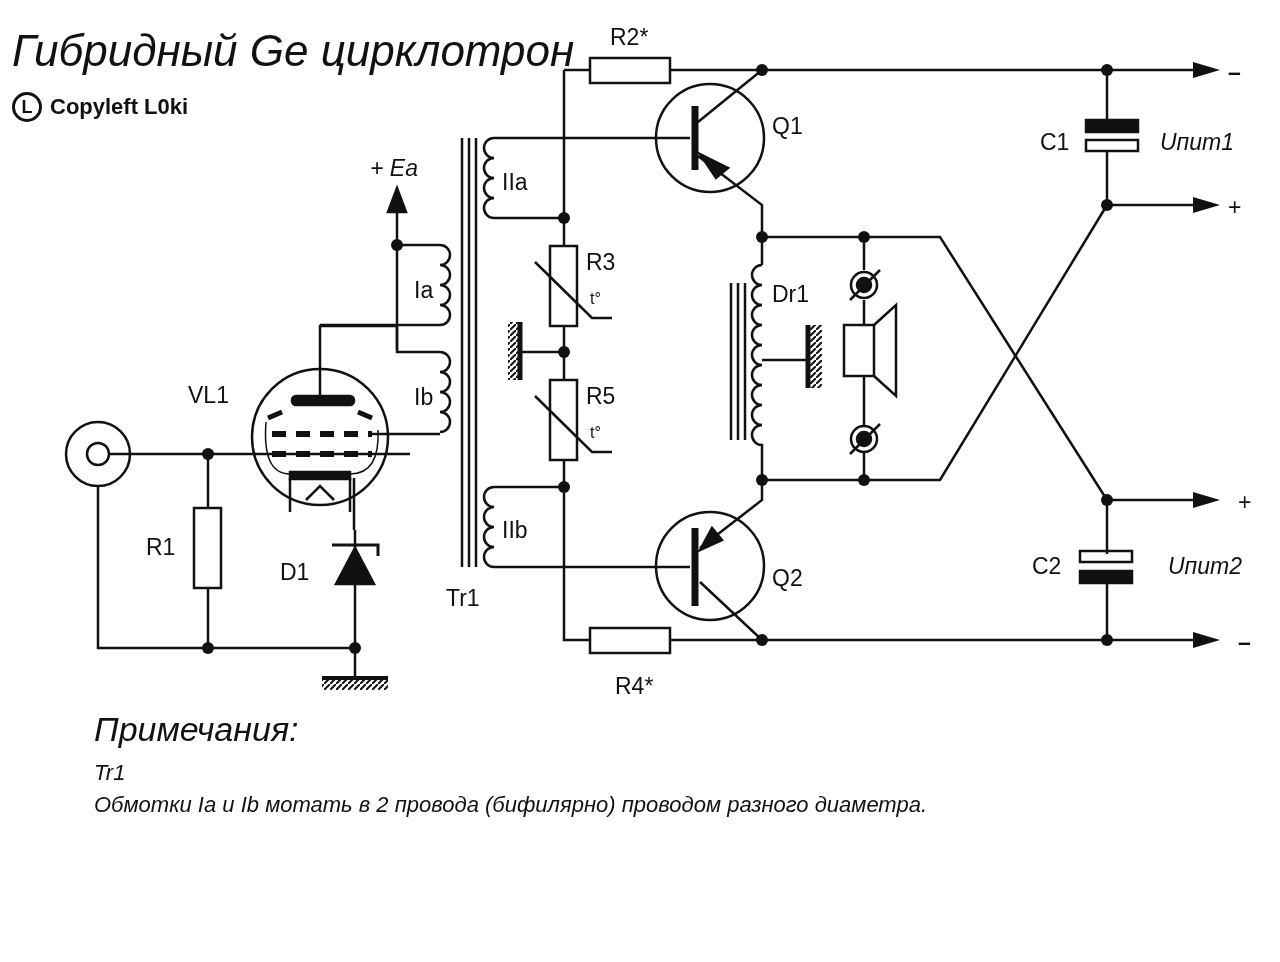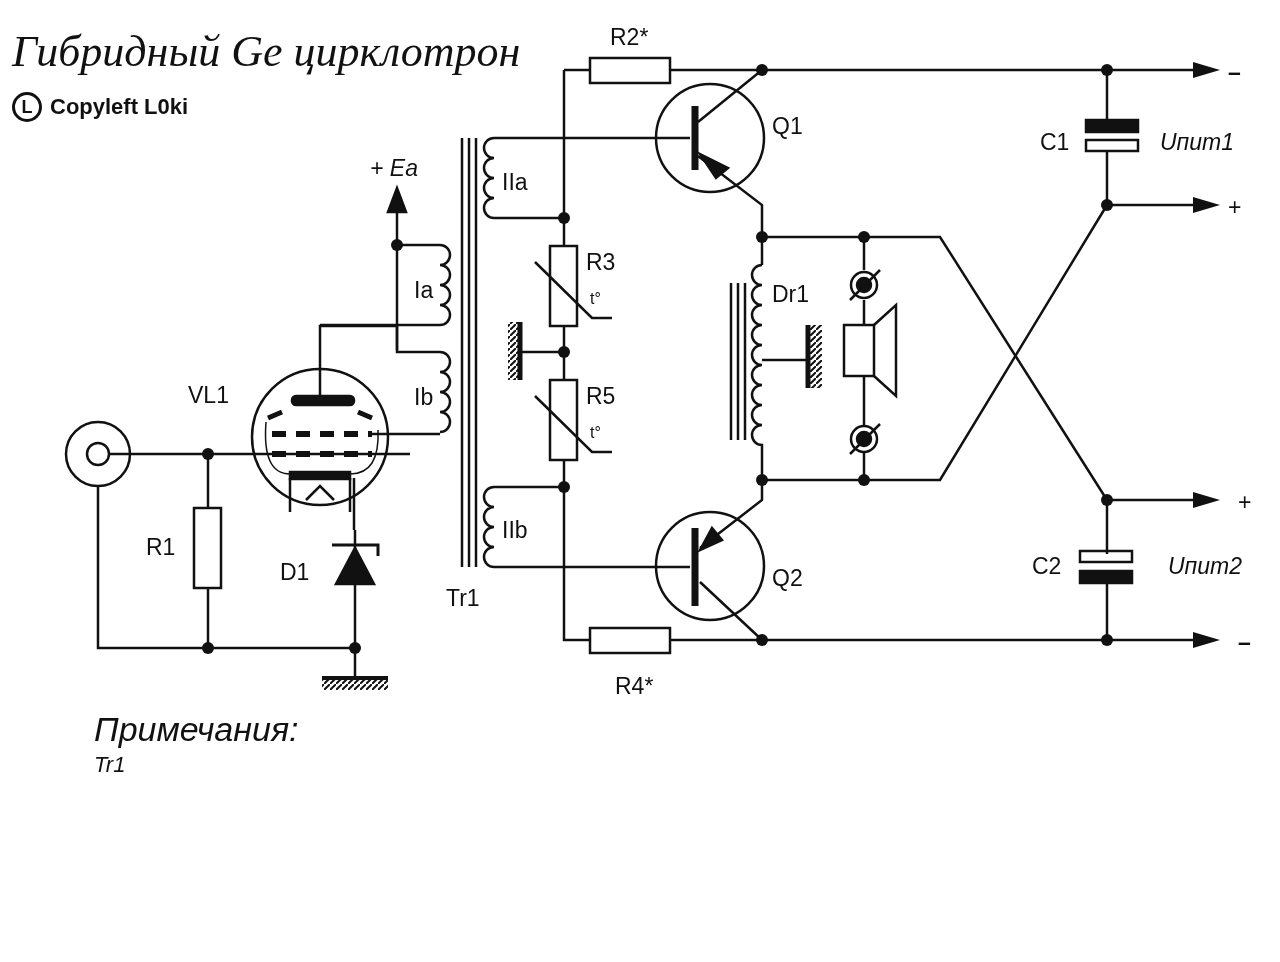--- a/index.html
+++ b/index.html
@@ -1,22 +1,22 @@
 <!DOCTYPE html>
 <html><head>
 <meta charset="utf-8">
 <style>
   html, body { margin: 0; padding: 0; background: #ffffff; }
   body { width: 1280px; height: 962px; position: relative; overflow: hidden; font-family: "Liberation Sans", sans-serif; color: #111; }
   #schematic { position: absolute; left: 0; top: 0; width: 1280px; height: 962px; }
-  .title { position: absolute; left: 12px; top: 26px; font-family: Liberation Serif, serif; font-style: italic; font-size: 44px; color: #111; white-space: nowrap; }
+  .title { position: absolute; left: 12px; top: 26px; font-family: Liberation Sans, sans-serif; font-style: italic; font-size: 44px; color: #111; white-space: nowrap; }
   .copyleft { position: absolute; left: 12px; top: 92px; display: flex; align-items: center; gap: 8px; font-weight: bold; font-size: 22px; }
   .copyleft-icon { width: 30px; height: 30px; border: 3px solid #111; border-radius: 50%; box-sizing: border-box; display: flex; align-items: center; justify-content: center; font-size: 18px; font-weight: bold; }
   .notes { position: absolute; left: 94px; top: 710px; font-style: italic; color: #111; }
-  .notes-title { font-size: 34px; margin-bottom: 0; }
+  .notes-title { font-size: 34px; margin-bottom: 8px; }
   .notes-line { font-size: 22px; line-height: 32px; white-space: nowrap; }
   .notes-gap { height: 28px; }
   svg text { font-family: "Liberation Sans", sans-serif; fill: #111; }
   .lbl { font-size: 23px; }
   .lbl-it { font-size: 23px; font-style: italic; }
 </style>
 </head>
 <body>
 
 <div class="title">Гибридный Ge цирклотрон</div>
@@ -237,14 +237,15 @@
     <circle cx="1107" cy="70" r="6"></circle>
     <circle cx="1107" cy="205" r="6"></circle>
     <circle cx="1107" cy="500" r="6"></circle>
     <circle cx="1107" cy="640" r="6"></circle>
   </g>
 </svg>
 
 <div class="notes">
   <div class="notes-title">Примечания:</div>
   <div class="notes-line">Tr1</div>
+  <div class="notes-line">Обмотки Ia и Ib мотать в 2 провода (бифилярно) проводом разного диаметра.</div>
   <div class="notes-gap"></div>
 </div>
 
 </body></html>

